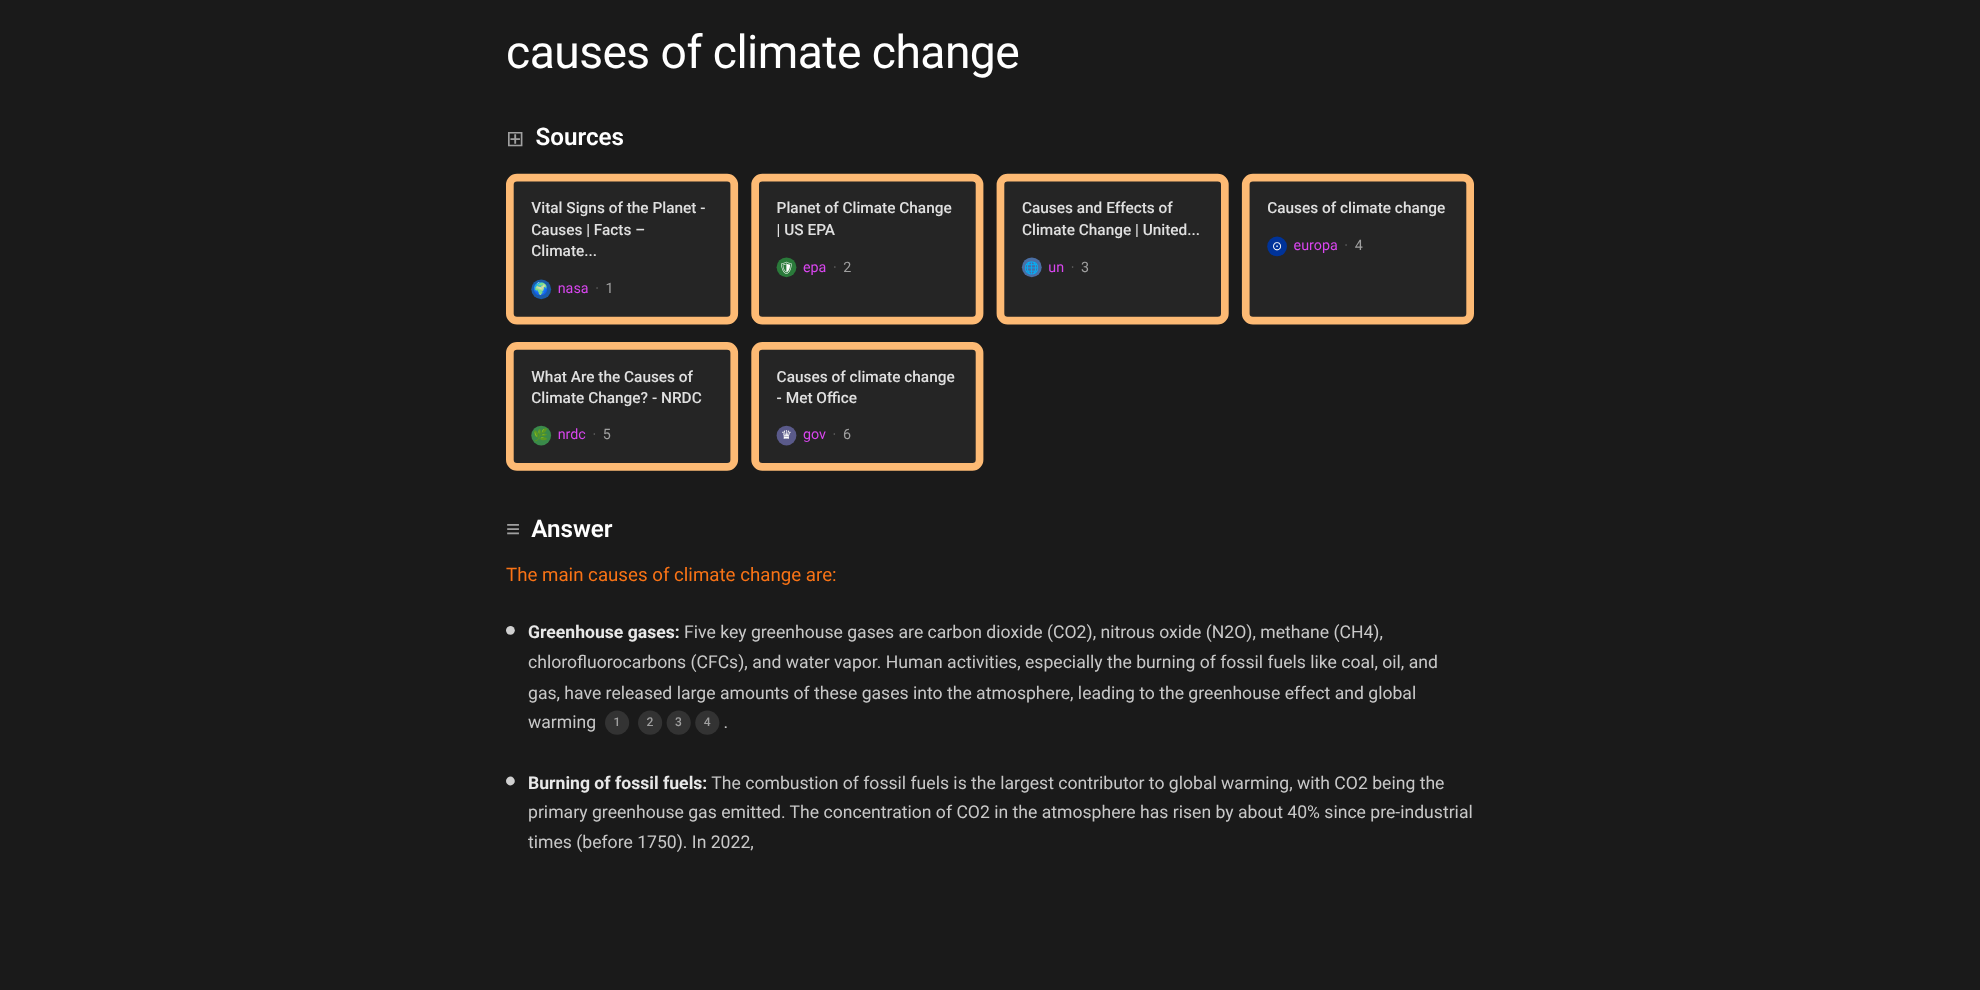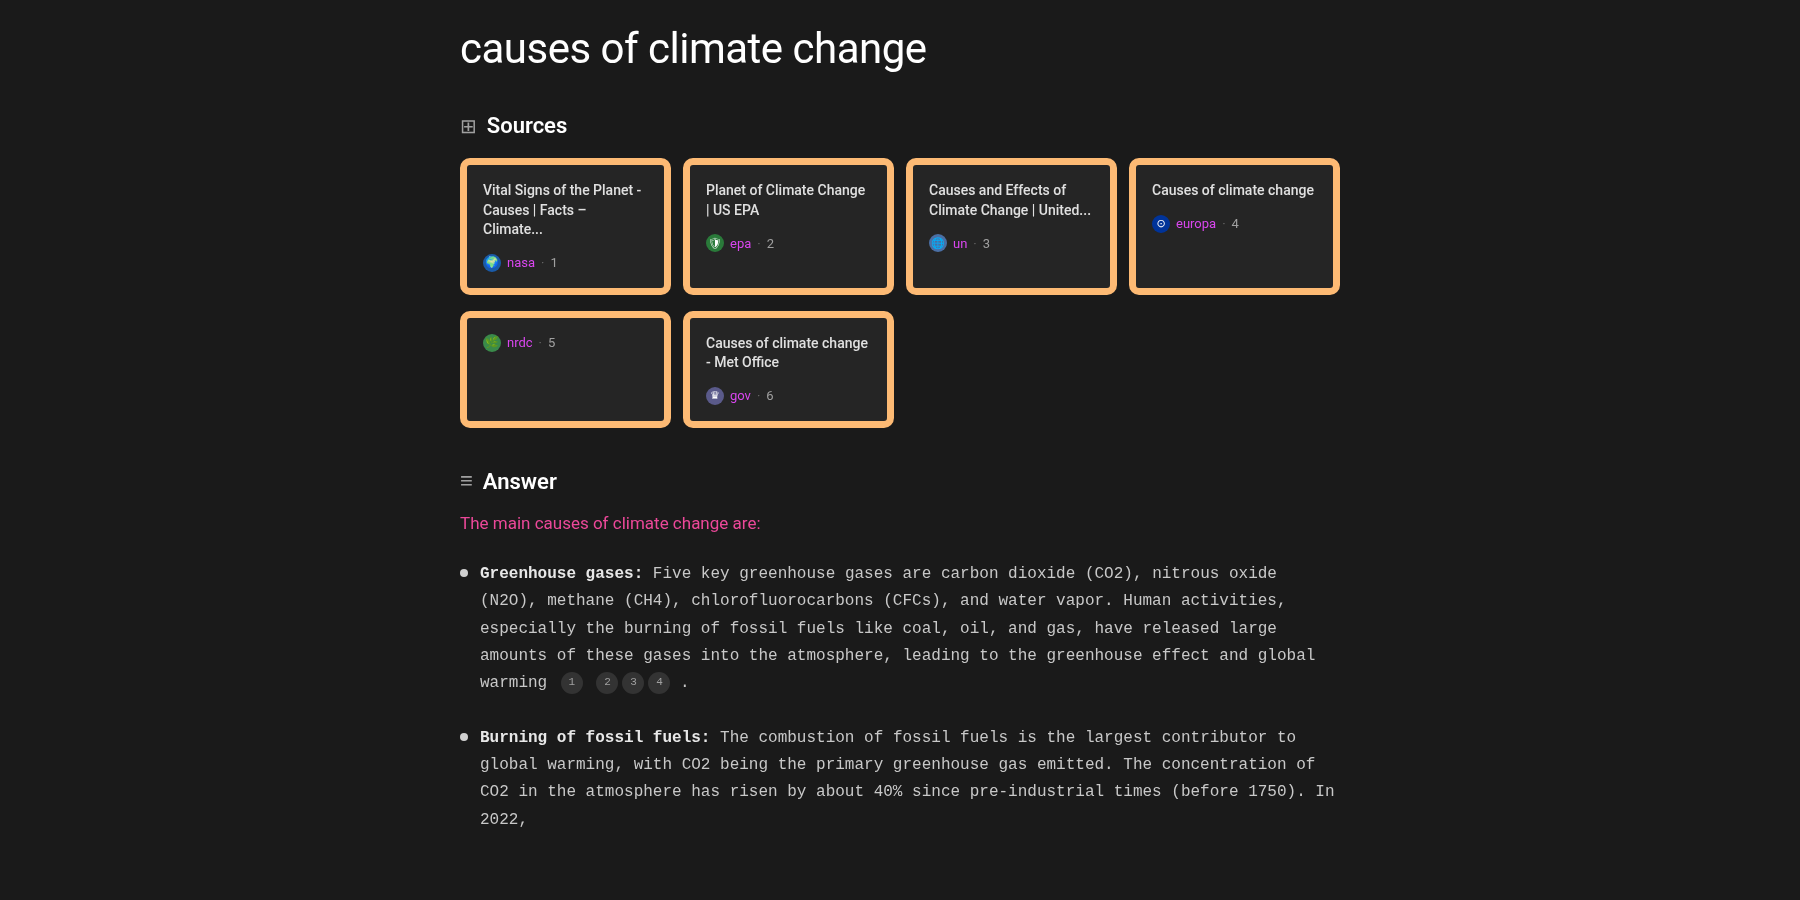--- a/index.html
+++ b/index.html
@@ -139,21 +139,21 @@
     .answer-section {
       margin-top: 10px;
     }
 
     .answer-section .section-header {
       margin-bottom: 16px;
     }
 
     .answer-intro {
       font-size: 17px;
-      color: #ec4899;
+      color: #f97316;
       margin-bottom: 24px;
       line-height: 1.6;
     }
 
     .answer-list {
       list-style: none;
       padding: 0;
     }
 
     .answer-list-item {
@@ -169,21 +169,20 @@
       background-color: #d0d0d0;
       border-radius: 50%;
       margin-top: 8px;
       flex-shrink: 0;
     }
 
     .answer-text {
       font-size: 16px;
       color: #c8c8c8;
       line-height: 1.7;
-      font-family: Liberation Mono, monospace;
     }
 
     .answer-text strong {
       font-weight: 700;
       color: #e8e8e8;
     }
 
     .citation-badges {
       display: inline-flex;
       gap: 4px;
@@ -287,20 +286,21 @@
         <span class="source-name">europa</span>
         <span class="source-dot">·</span>
         <span class="source-number">4</span>
       </div>
     </div>
   </div>
 
   <div class="sources-grid-second">
 
     <div class="source-card">
+      <div class="source-card-title">What Are the Causes of Climate Change? - NRDC</div>
       <div class="source-card-meta">
         <div class="source-favicon favicon-nrdc">
           <span class="favicon-inner">🌿</span>
         </div>
         <span class="source-name">nrdc</span>
         <span class="source-dot">·</span>
         <span class="source-number">5</span>
       </div>
     </div>
 

